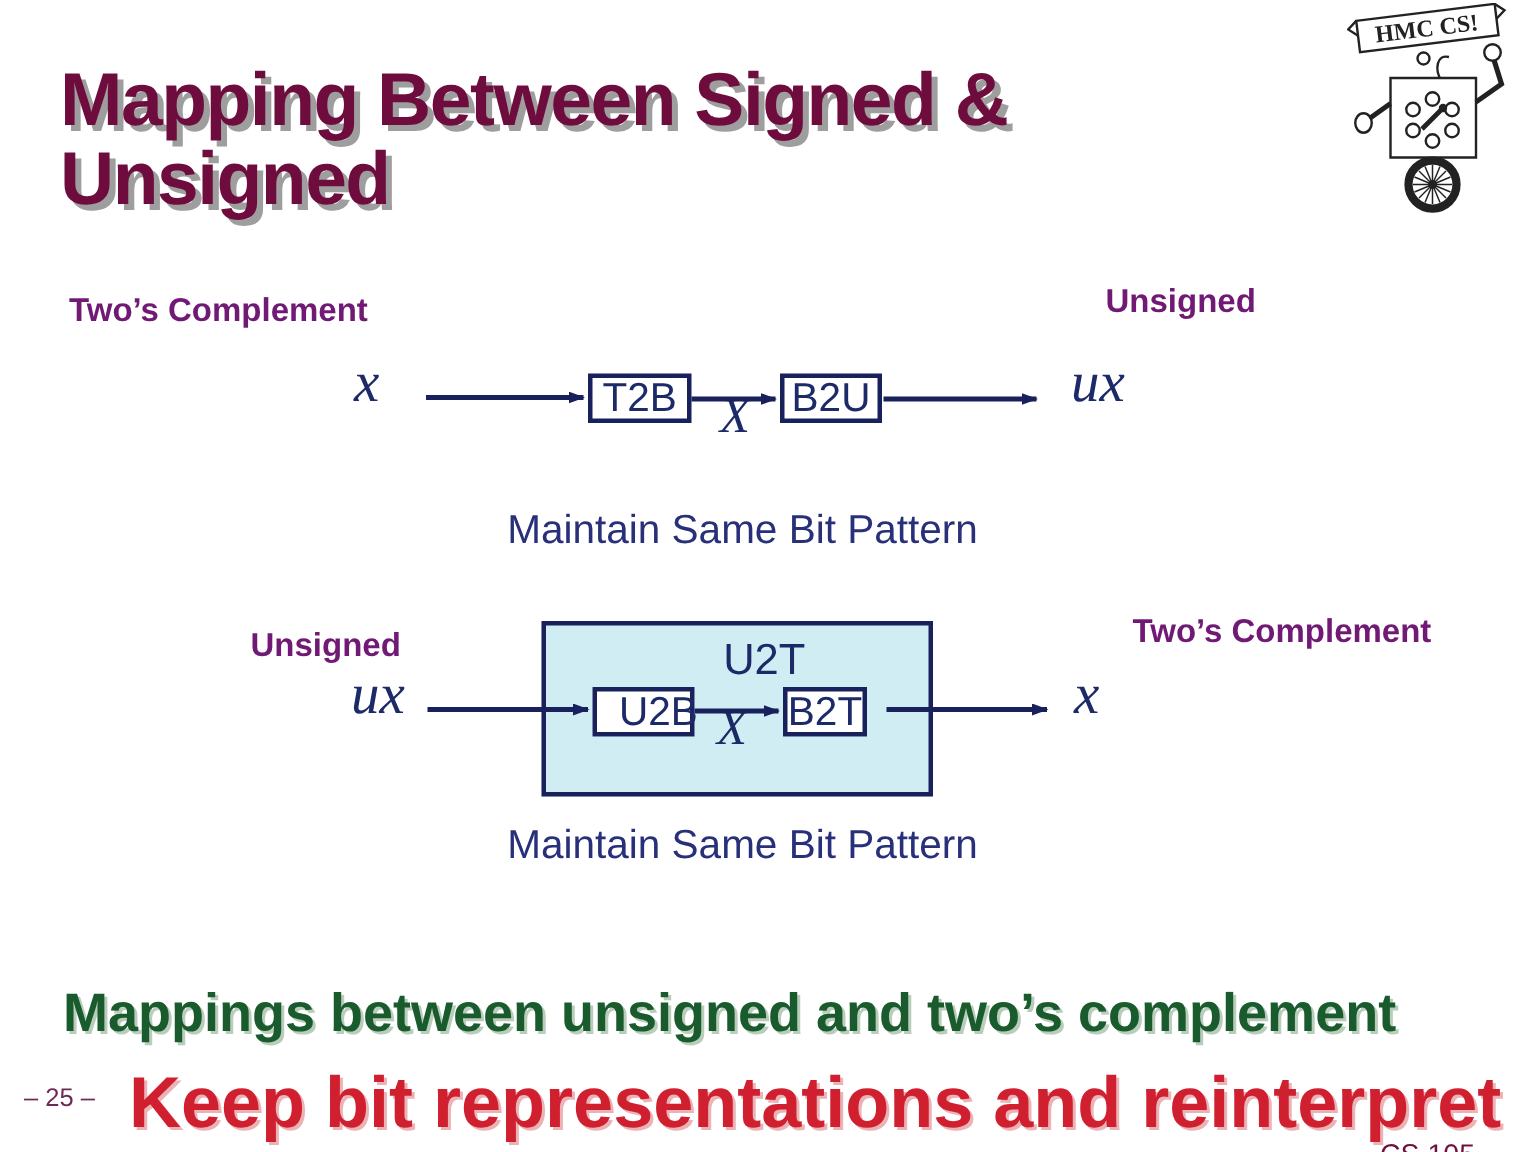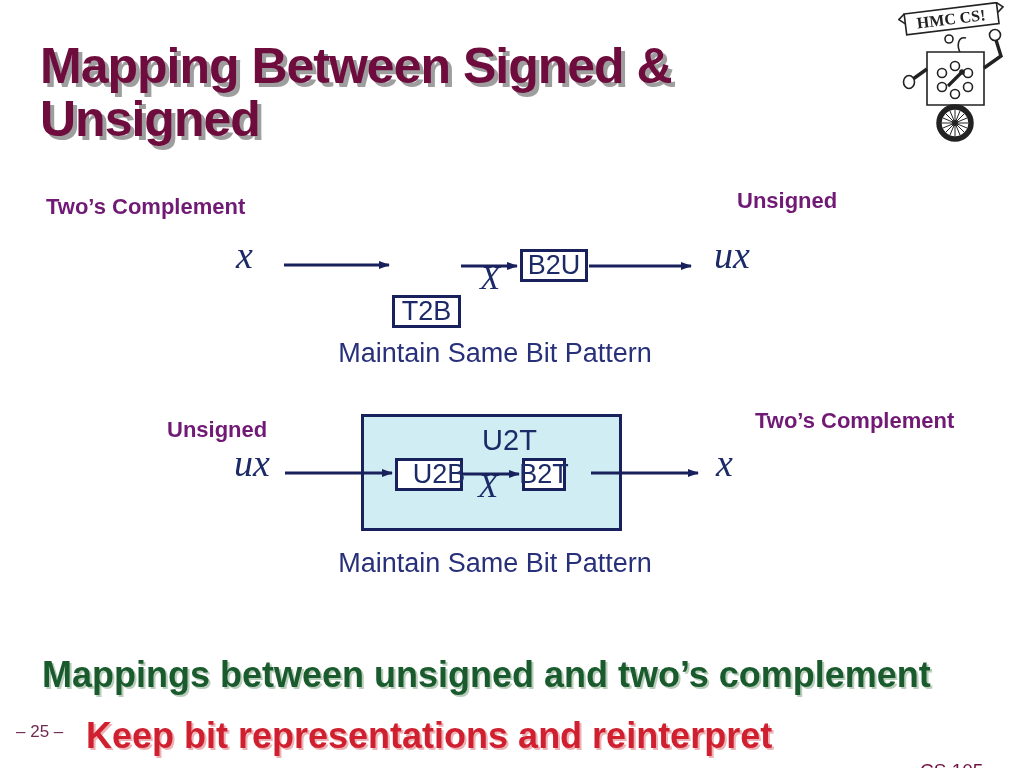--- a/index.html
+++ b/index.html
@@ -28,21 +28,21 @@
     display:flex;align-items:center;justify-content:center;
     font-size:27px;color:#1C2A68;
   }
   .caption{font-size:27px;color:#28307A;text-align:center;white-space:nowrap;}
   
   .note-green{
     font-size:36px;line-height:37px;font-weight:bold;color:#1A5B2E;white-space:nowrap;
     text-shadow:2px 2px 0 #b9cdbb;
   }
   .note-red{
-    font-size:36px;line-height:37px;font-weight:bold;color:#D01F2F;white-space:nowrap;
+    font-size:48px;line-height:37px;font-weight:bold;color:#D01F2F;white-space:nowrap;
     text-shadow:2px 2px 0 #ecb3b7;
   }
   .footer{color:#6E2A53;font-size:17px;white-space:nowrap;}
   #course{color:#701040;font-size:19px;}
   #arrow-layer{left:0;top:0;width:1024px;height:768px;pointer-events:none;}
   #logo{right:8px;top:2px;}
   #logo *{vector-effect:non-scaling-stroke;}
 </style>
 </head>
 <body>
@@ -100,40 +100,40 @@
       <circle cx="57" cy="121" r="2.2" fill="#222"></circle>
     </g>
   </svg>
 
   <div class="abs dlabel" style="left:46px;top:194px;">Two’s Complement</div>
   <div class="abs dlabel" style="left:737px;top:188px;">Unsigned</div>
 
   <div class="abs var" style="left:236px;top:236px;">x</div>
 
 
-  <div class="abs stage-box" style="left:392px;top:249px;width:69px;height:33px;margin-top:46px;">T2B</div>
+  <div class="abs stage-box" style="left:392px;top:249px;width:69px;height:33px;">T2B</div>
   <div class="abs stage-box" style="left:520px;top:249px;width:68px;height:33px;">B2U</div>
 
   <div class="abs bitsvar" style="left:468px;top:262px;width:44px;">X</div>
 
   <div class="abs var" style="left:714px;top:236px;">ux</div>
 
   <div class="abs caption" style="left:300px;top:338px;width:390px;">Maintain Same Bit Pattern</div>
 
   <div class="abs dlabel" style="left:167px;top:417px;">Unsigned</div>
   <div class="abs dlabel" style="left:755px;top:408px;">Two’s Complement</div>
 
   <div class="abs var" style="left:234px;top:444px;">ux</div>
 
   <div class="abs outer-box" style="left:361px;top:414px;width:261px;height:117px;padding-left:36px;">
     <div class="box-title" style="margin-top:7px;">U2T</div>
   </div>
 
   <div class="abs stage-box" style="left:395px;top:458px;width:68px;height:33px;padding-left:20px;">U2B</div>
-  <div class="abs stage-box" style="left:522px;top:458px;width:44px;height:33px;">B2T</div>
+  <div class="abs stage-box" style="left:522px;top:458px;width:56px;height:33px;">B2T</div>
 
   <div class="abs bitsvar" style="left:466px;top:470px;width:44px;">X</div>
 
   <div class="abs var" style="left:716px;top:444px;">x</div>
 
   <div class="abs caption" style="left:300px;top:548px;width:390px;">Maintain Same Bit Pattern</div>
 
   <svg id="arrow-layer" class="abs" width="1024" height="768" viewBox="0 0 1024 768">
     <defs>
       <marker id="ah" markerWidth="11" markerHeight="8" refX="10" refY="4" orient="auto" markerUnits="userSpaceOnUse">

